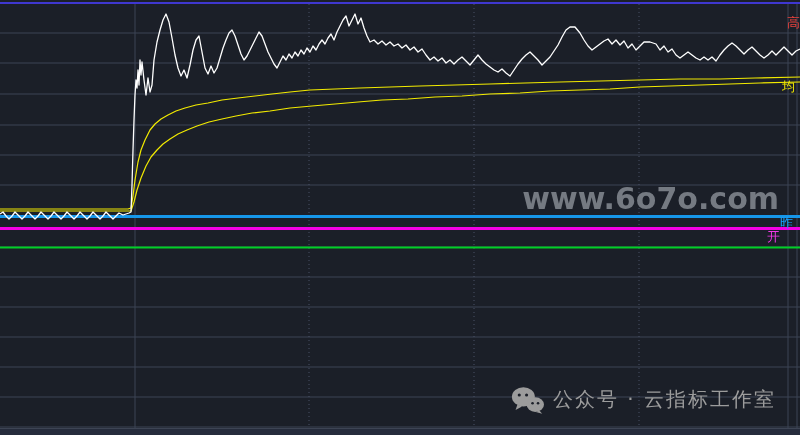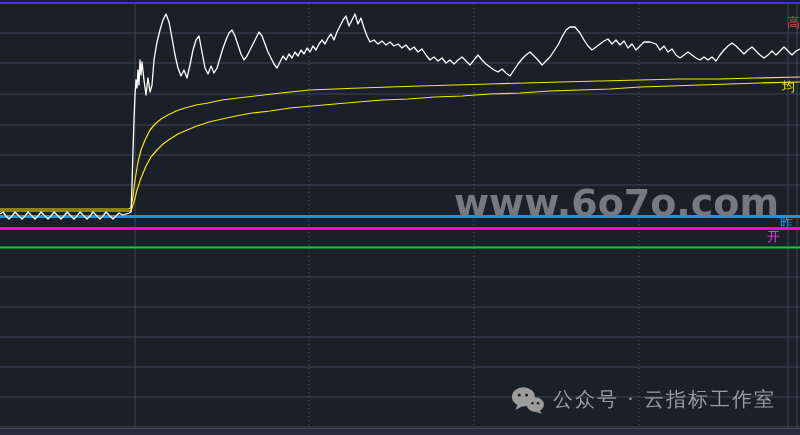--- a/index.html
+++ b/index.html
@@ -3,21 +3,21 @@
 <meta charset="utf-8">
 <style>
   html,body{margin:0;padding:0;background:#101218;}
   .stage{
     position:relative;width:800px;height:435px;overflow:hidden;
     background:#1b1f28;font-family:"DejaVu Sans","Liberation Sans",sans-serif;
   }
   .stage svg.chart{position:absolute;left:0;top:0;}
   .watermark{
     position:absolute;top:181px;right:21px;
-    font-size:38px;font-weight:bold;letter-spacing:0px;
+    font-size:30px;font-weight:bold;letter-spacing:0px;
     color:#757a82;user-select:none;
   }
   .footer{
     position:absolute;left:511px;top:386px;height:30px;
     display:flex;align-items:flex-start;gap:9px;
     color:#9c9c9c;font-size:20px;letter-spacing:2px;white-space:nowrap;
   }
   .bottom-bar{
     position:absolute;left:0;bottom:0;width:800px;height:7px;
     background:#262c3c;border-top:1px solid #3d4454;box-sizing:border-box;

